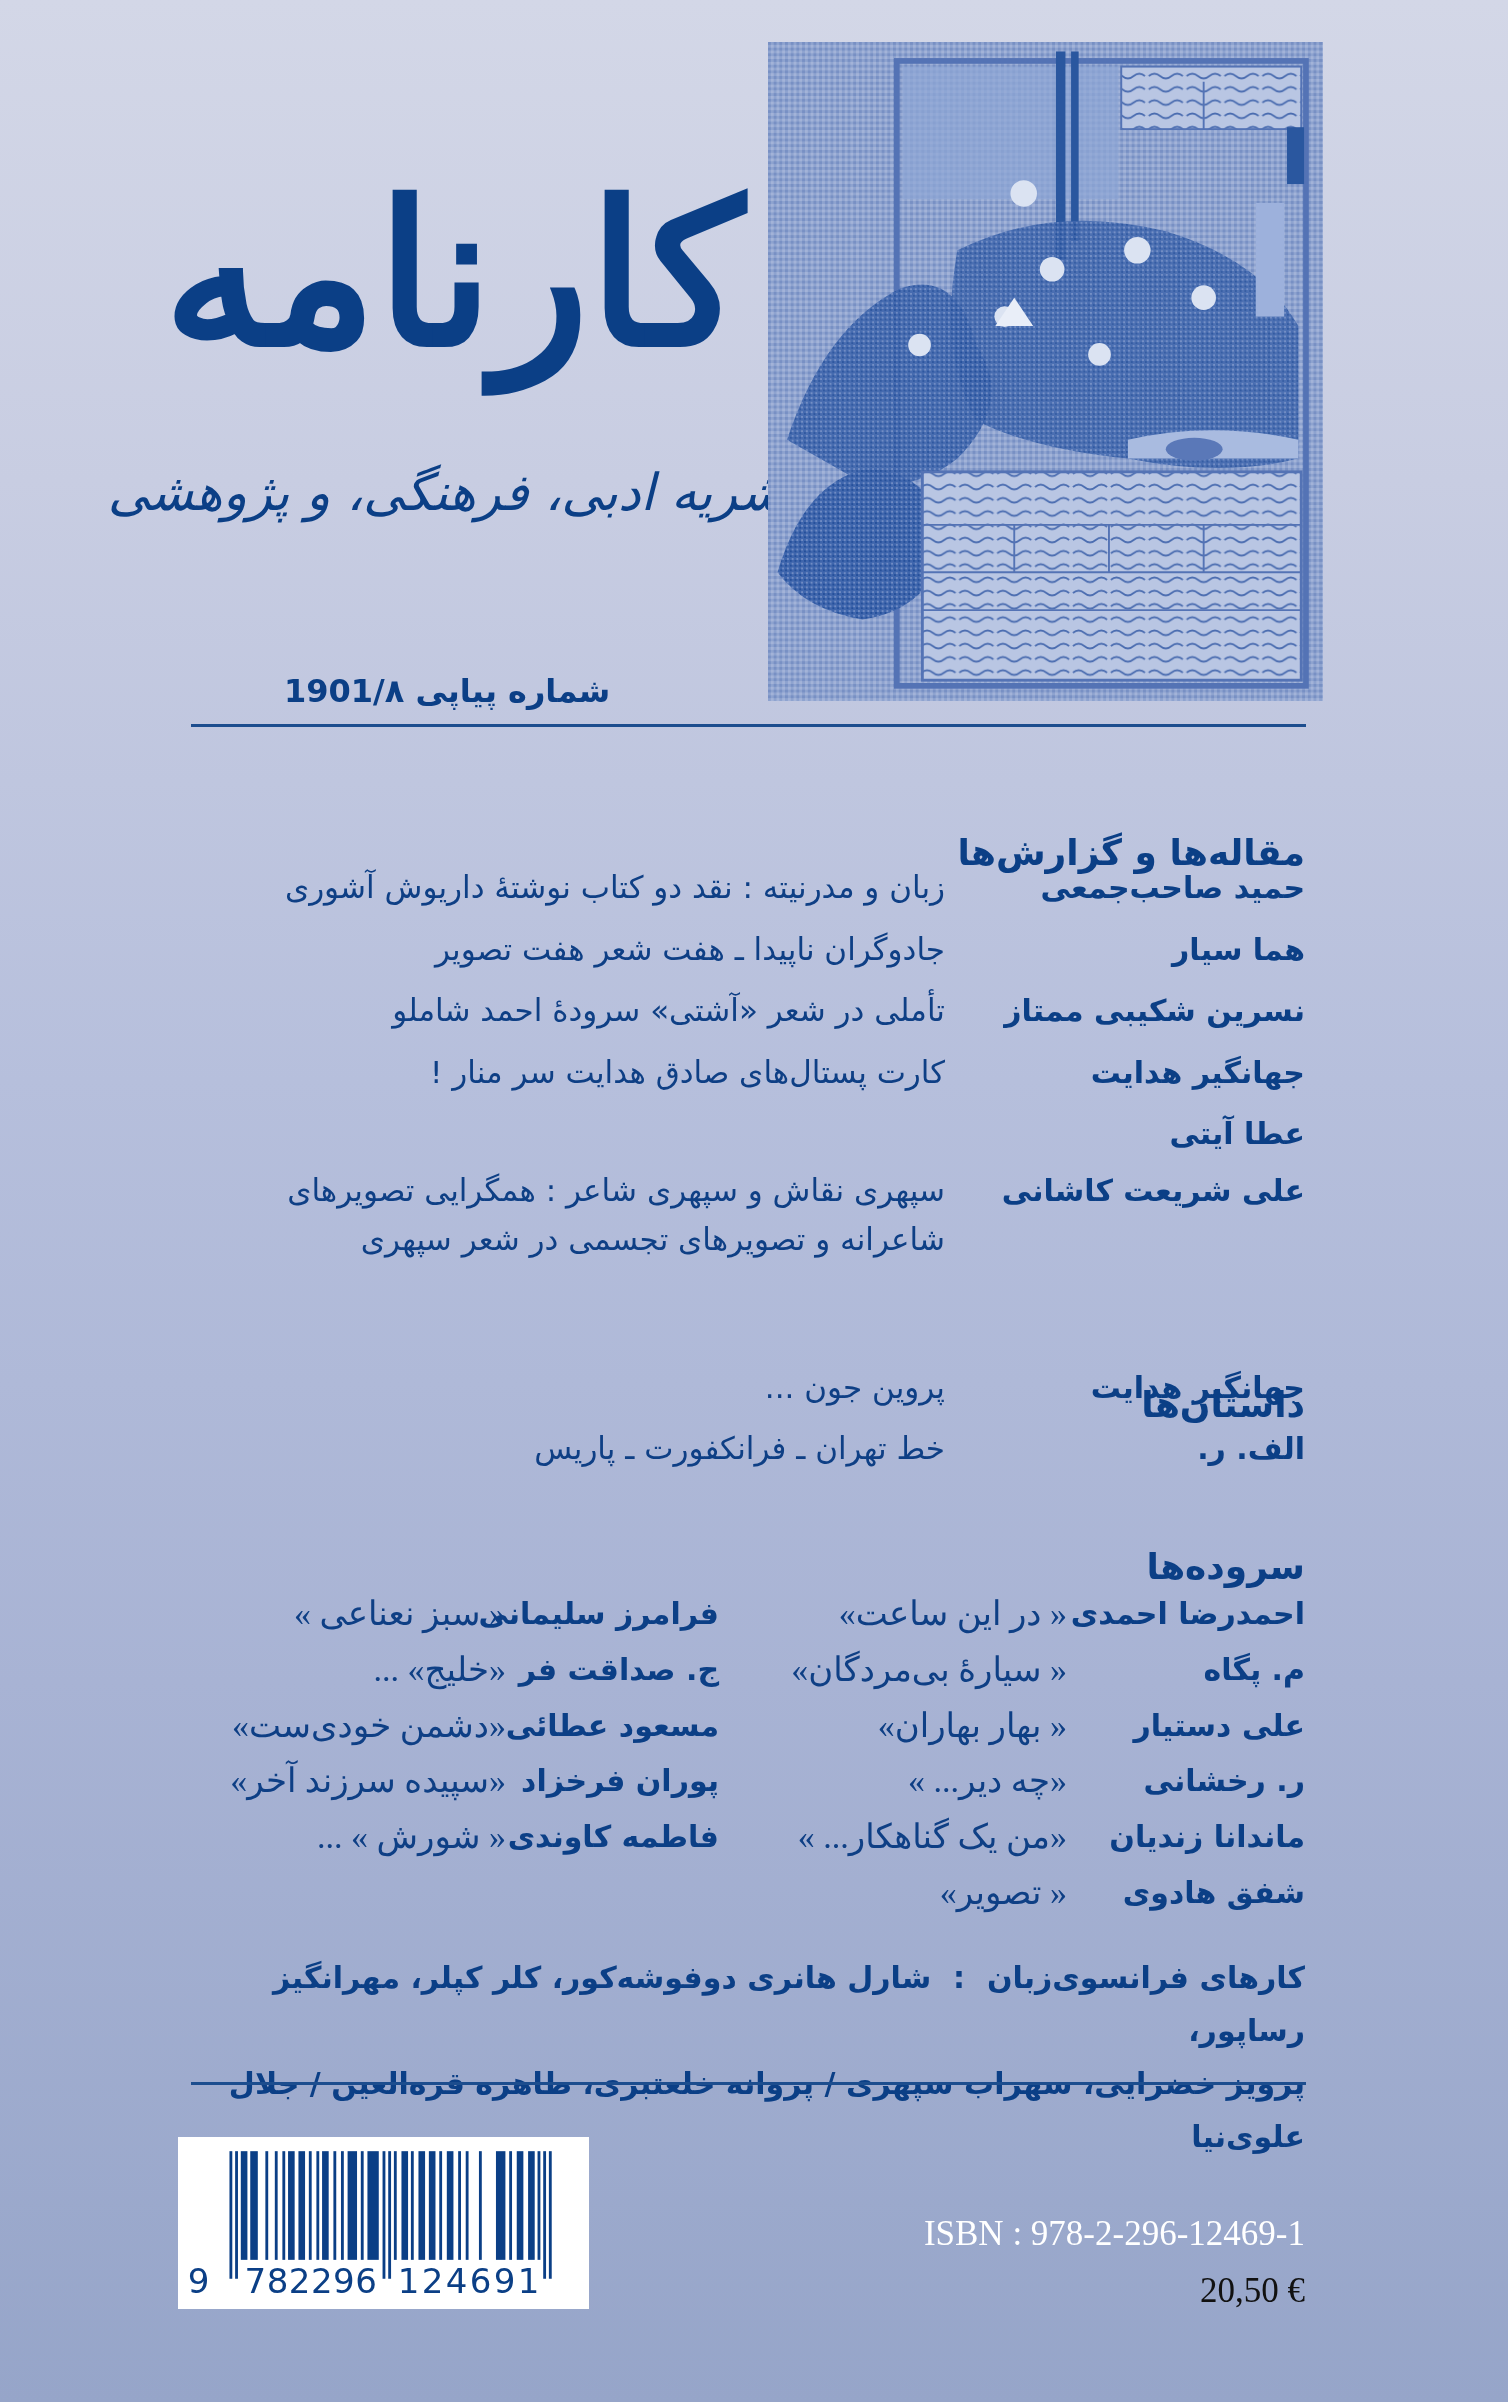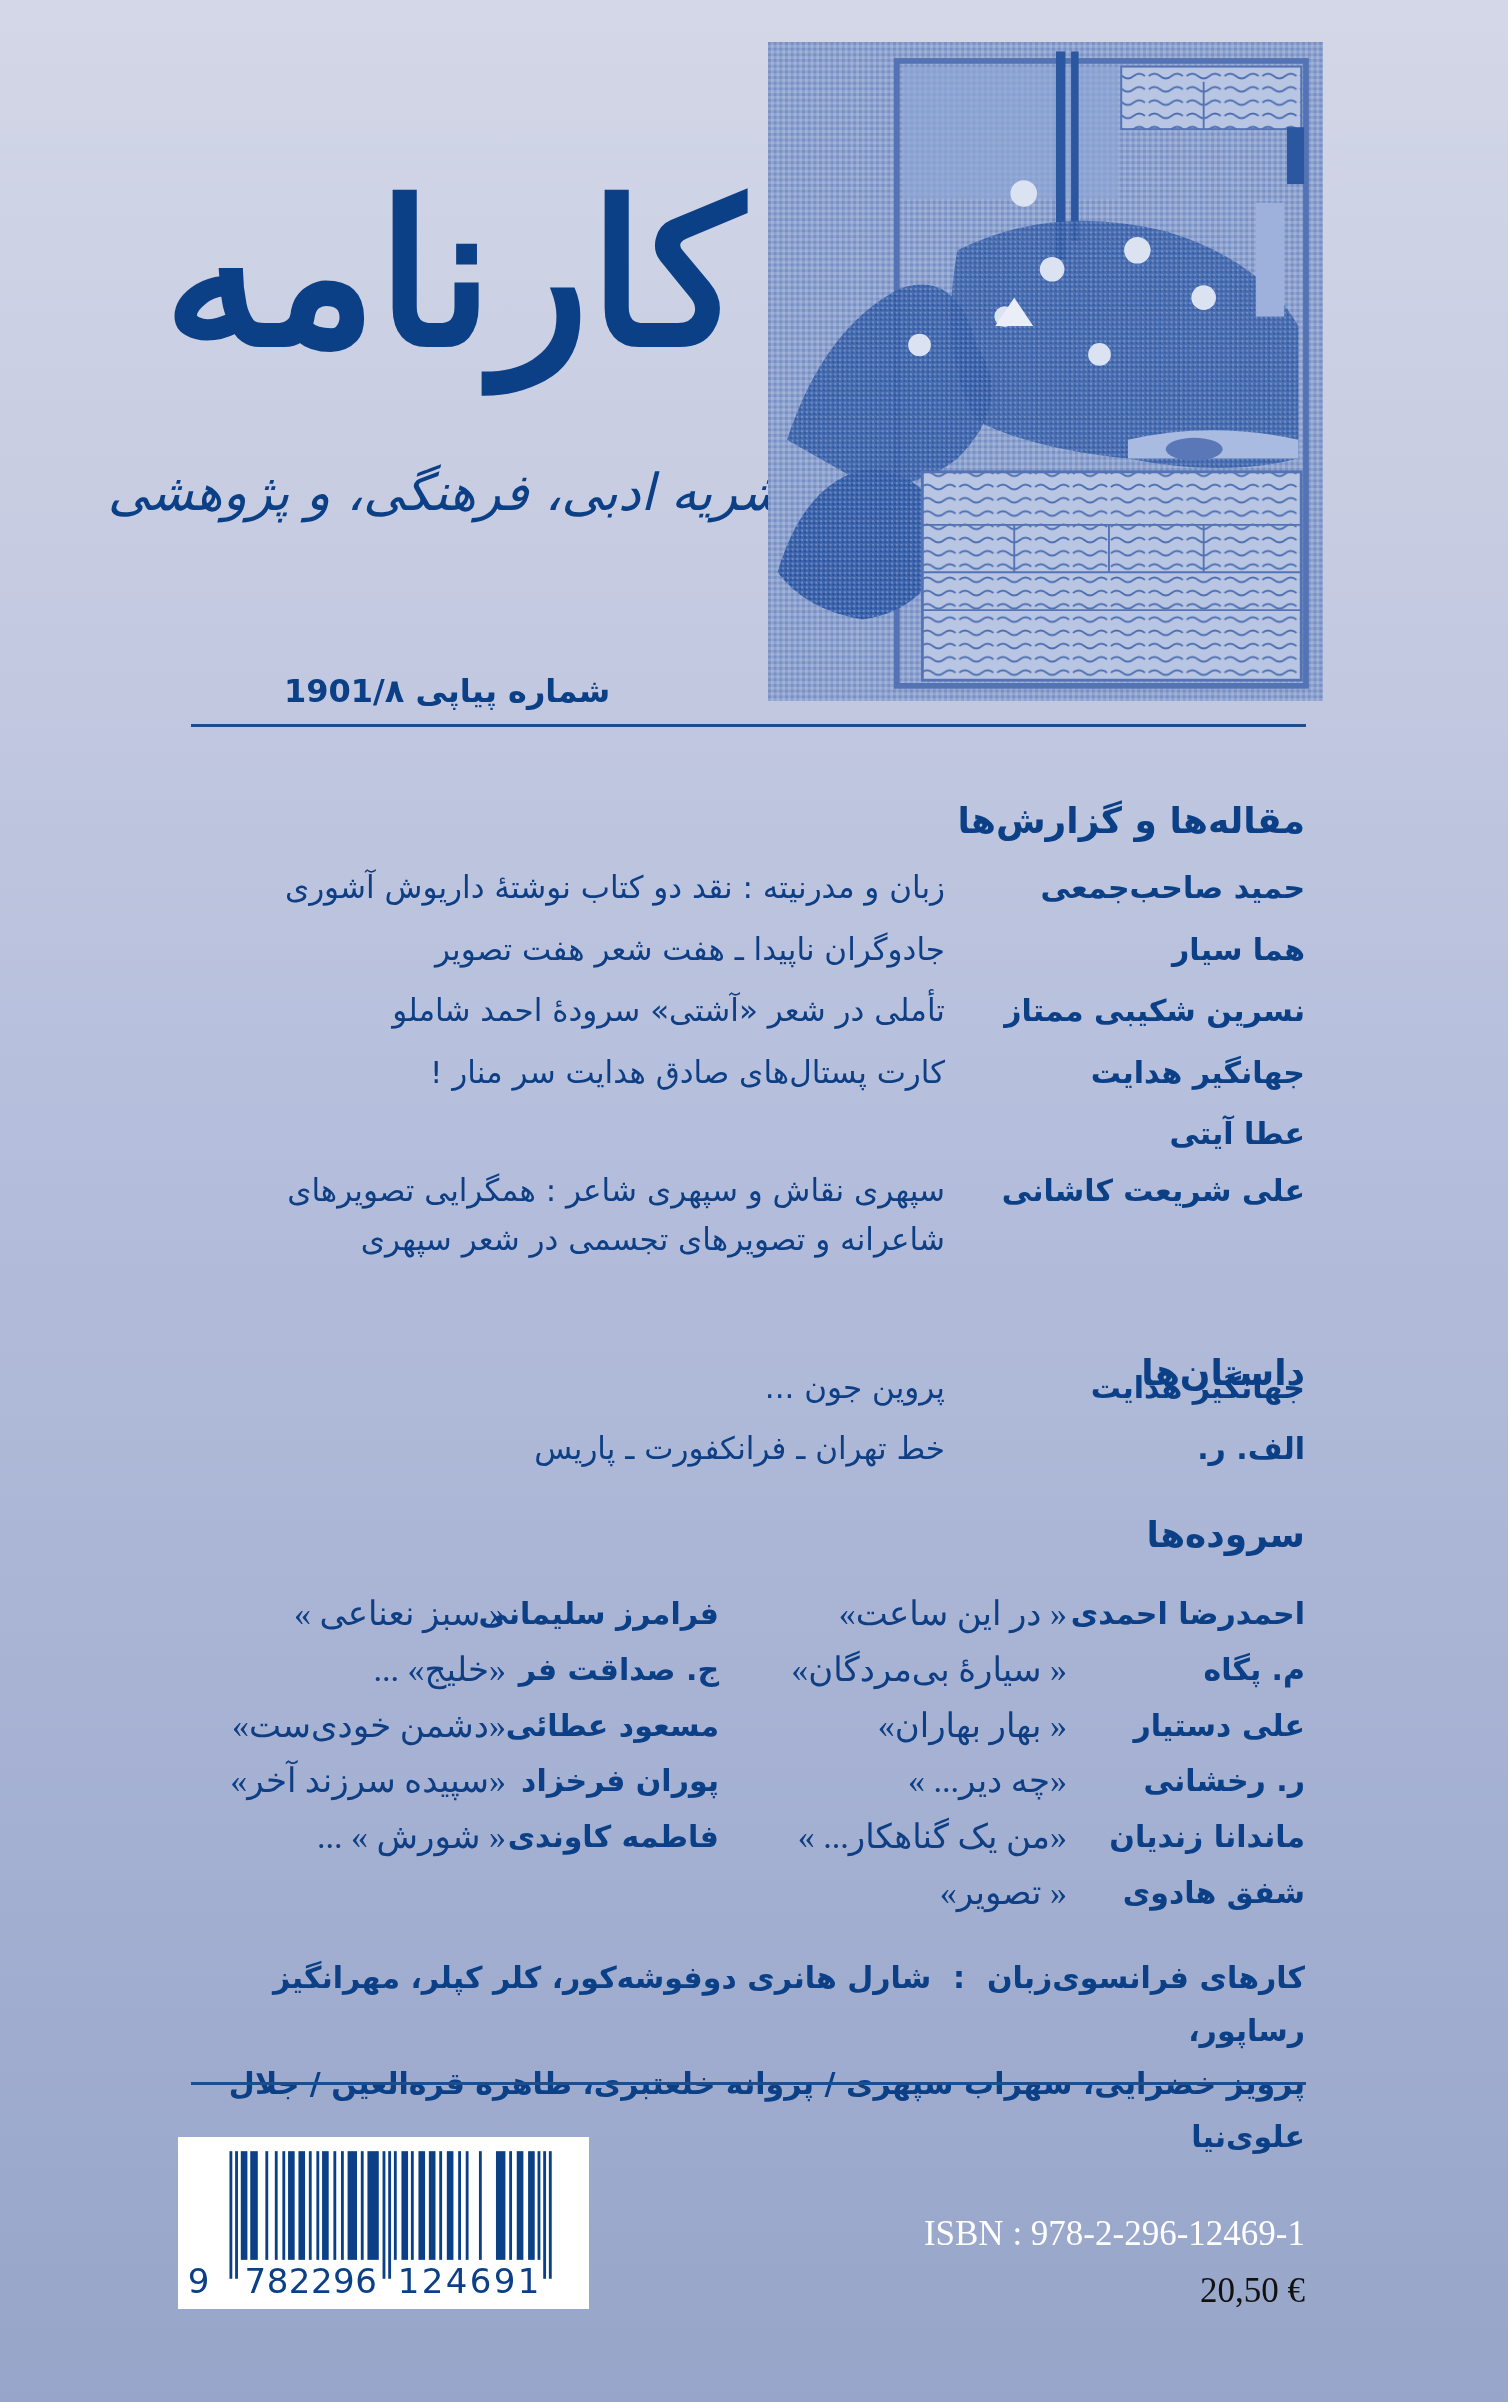--- a/index.html
+++ b/index.html
@@ -55,21 +55,21 @@
       height: 2.8px; background: #1c4d8e;
     }
     .rule-top { left: 191px; top: 724px; width: 1115px; }
     .rule-bottom { left: 191px; top: 2082px; width: 1115px; }
 
     
     .section-heading {
       right: 203px;
       font-size: 36px; font-weight: bold;
       color: #0b3f86;
-      direction: rtl; white-space: nowrap;
+      direction: rtl; white-space: nowrap; margin-top: 32px;
     }
     .entry-row { position: absolute; right: 203px; direction: rtl; }
     .entry-author {
       position: absolute; right: 0; top: 0;
       font-size: 30px; font-weight: bold;
       color: #0b3f86; white-space: nowrap;
     }
     .entry-title {
       position: absolute; right: 360px; top: 0;
       font-size: 31px;

